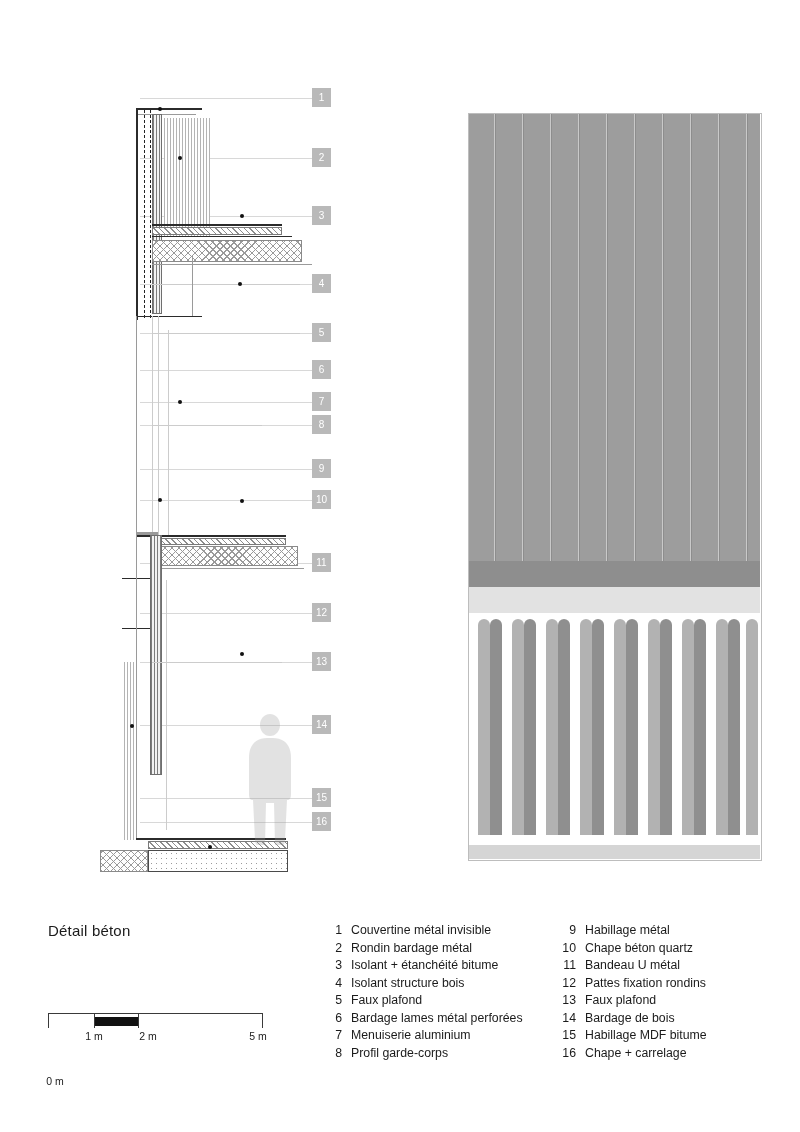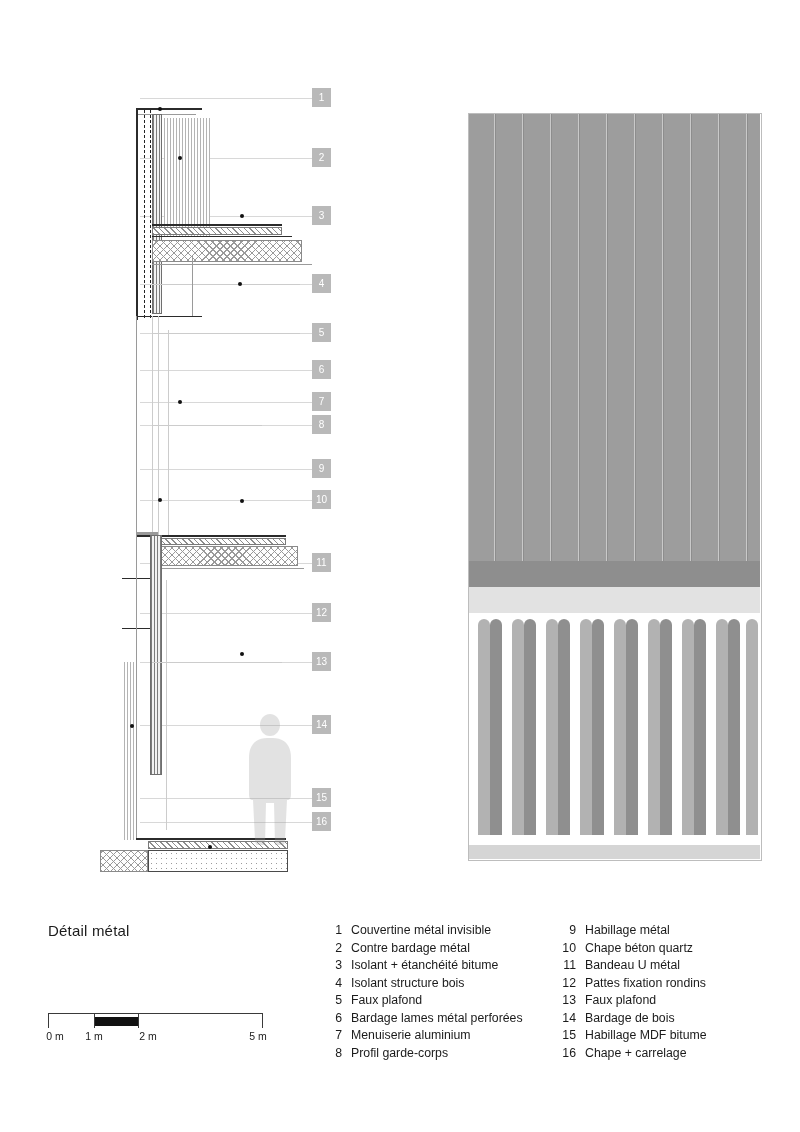--- a/index.html
+++ b/index.html
@@ -375,46 +375,46 @@
       <div class="log" style="left:248px;"></div>
       <div class="log dark" style="left:260px;"></div>
       <div class="log" style="left:278px;"></div>
     </div>
 
     <div class="elev-base"></div>
     <div class="elev-outline"></div>
   </div>
 
   <div class="title-block">
-    <div class="title-main">Détail métal</div>
+    <div class="title-main">Détail béton</div>
   </div>
 
   <div class="scalebar">
     <div class="ticks">
       <div class="tick" style="left:45px;"></div>
       <div class="tick" style="left:89px;"></div>
       <div class="blk"></div>
     </div>
     <div class="labels">
-      <span style="left:7px;">0 m</span>
+      <span style="left:7px;margin-top:45px;">0 m</span>
       <span style="left:46px;">1 m</span>
       <span style="left:100px;">2 m</span>
       <span style="left:210px;">5 m</span>
     </div>
   </div>
 
   <div class="legend">
     <div class="legend-col">
       <div class="legend-row">
         <div class="legend-num">1</div>
         <div class="legend-txt">Couvertine métal invisible</div>
       </div>
       <div class="legend-row">
         <div class="legend-num">2</div>
-        <div class="legend-txt">Contre bardage métal</div>
+        <div class="legend-txt">Rondin bardage métal</div>
       </div>
       <div class="legend-row">
         <div class="legend-num">3</div>
         <div class="legend-txt">Isolant + étanchéité bitume</div>
       </div>
       <div class="legend-row">
         <div class="legend-num">4</div>
         <div class="legend-txt">Isolant structure bois</div>
       </div>
       <div class="legend-row">

